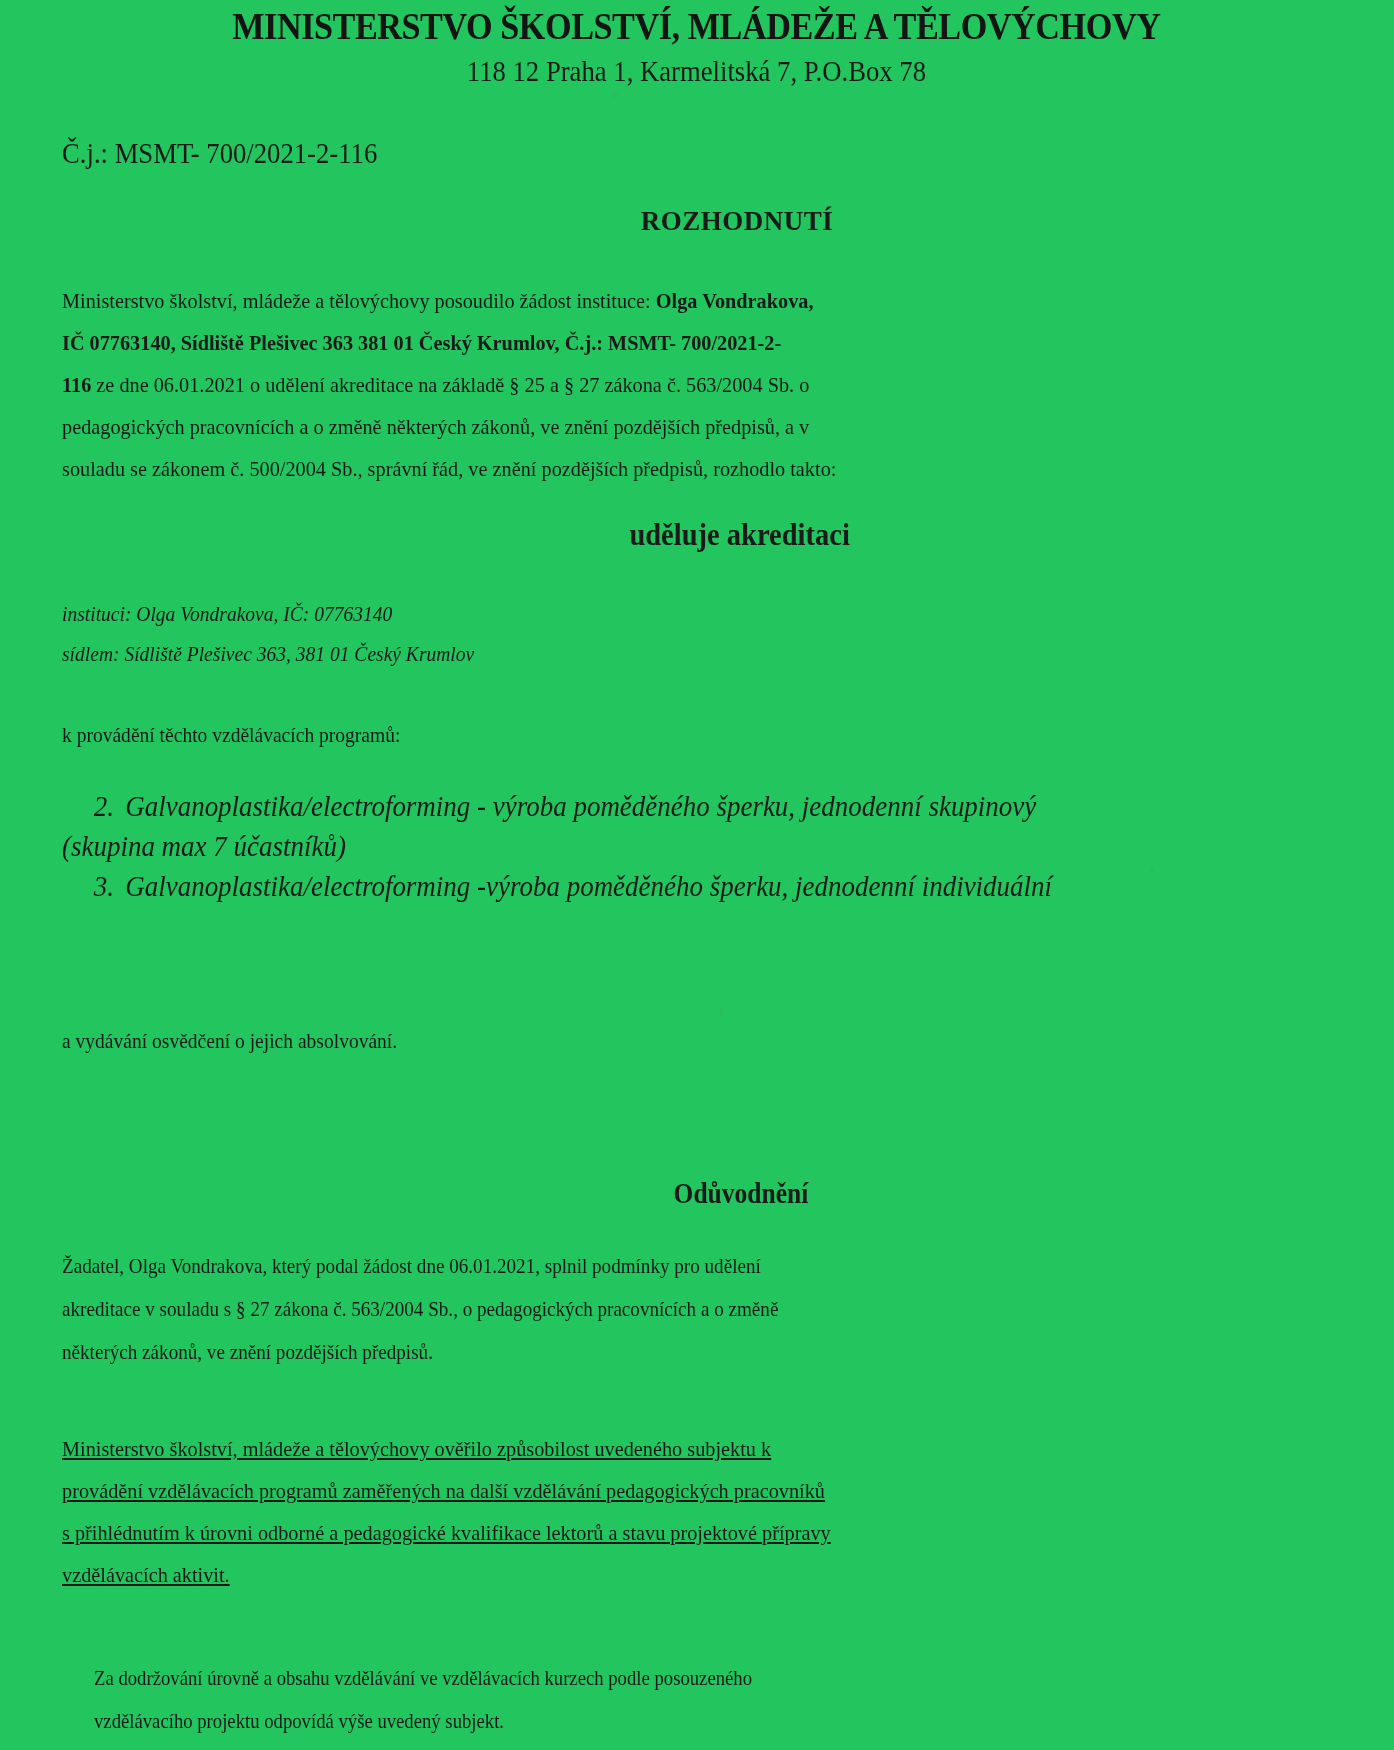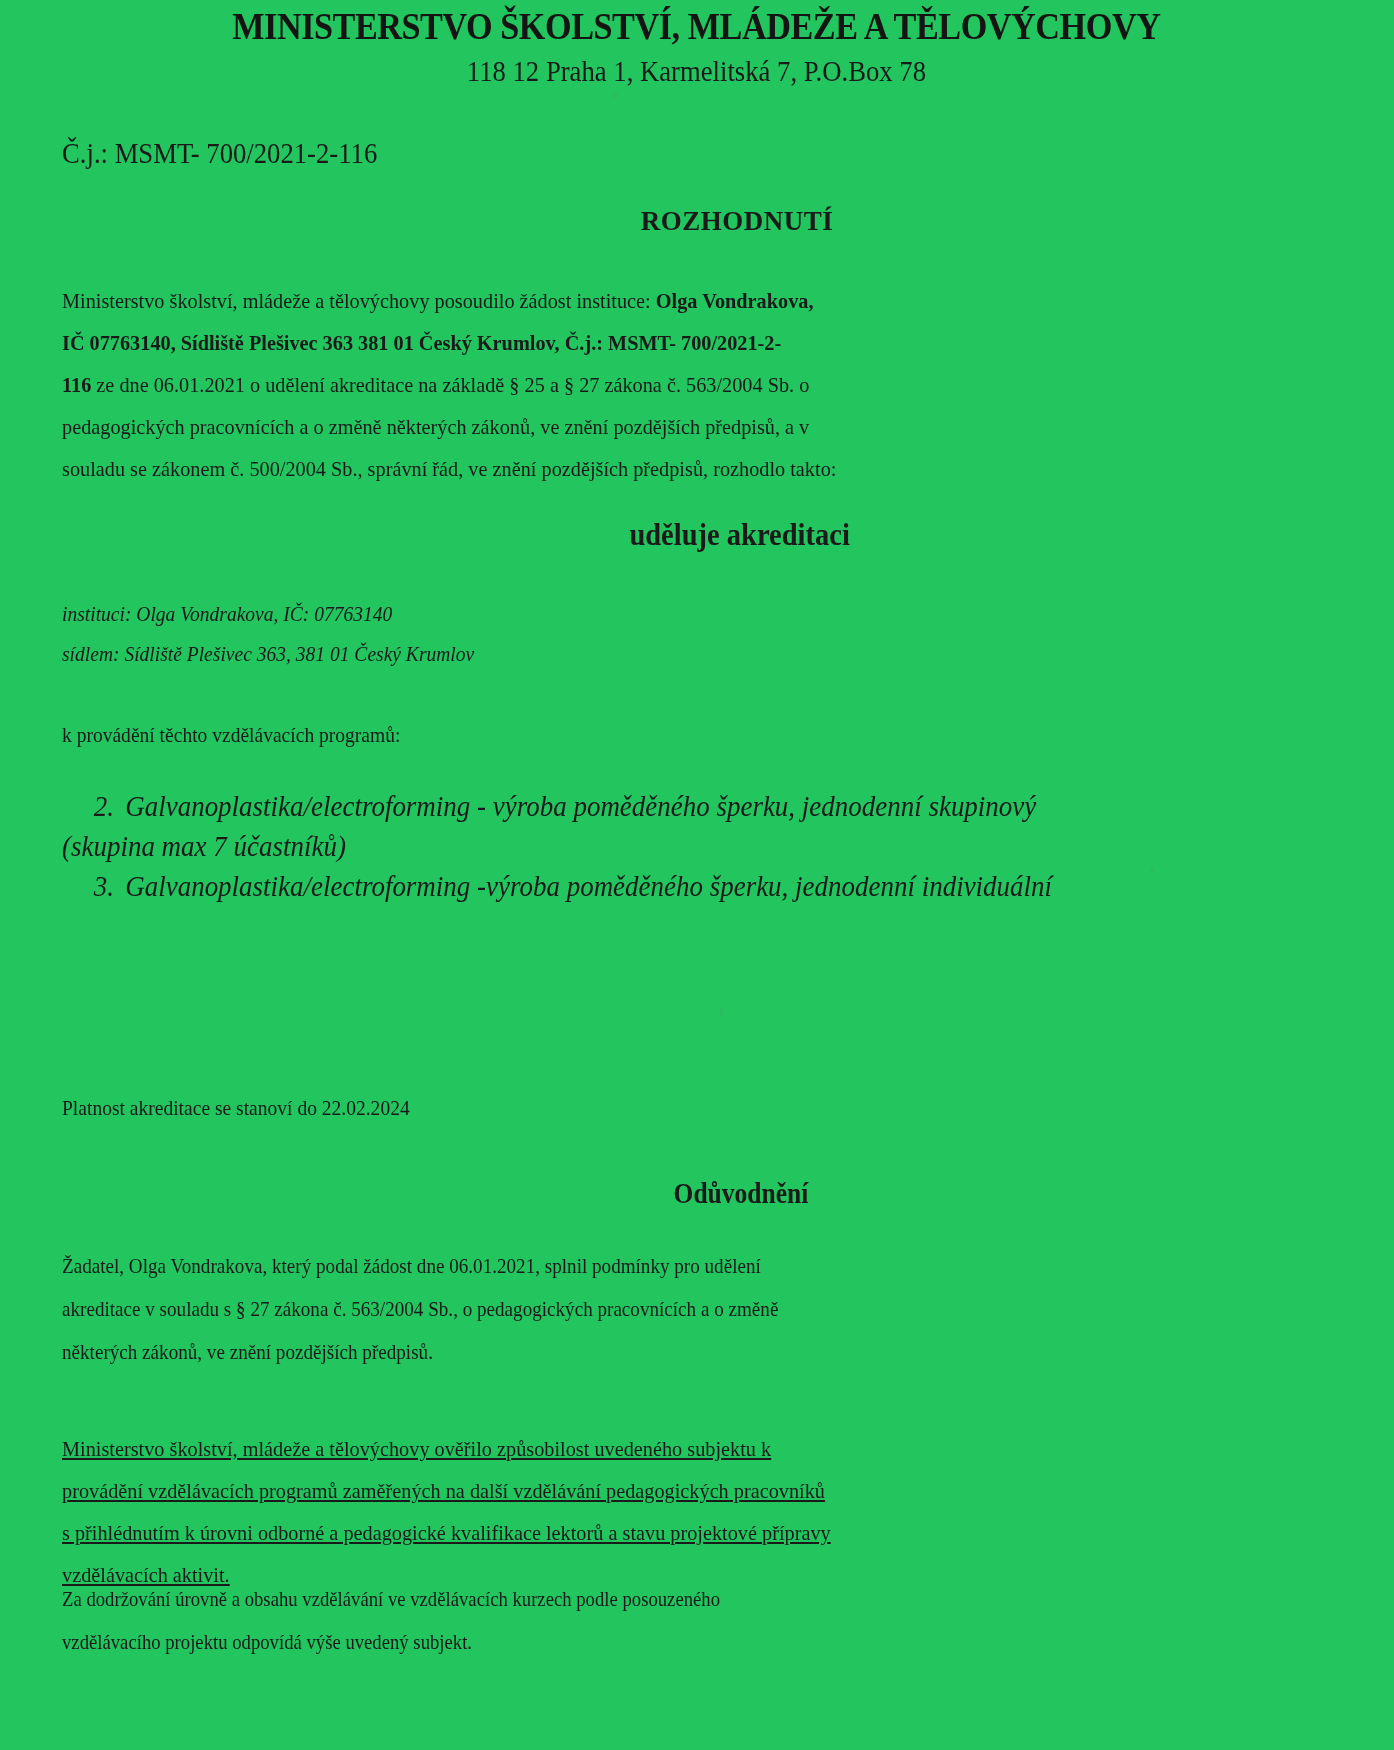--- a/index.html
+++ b/index.html
@@ -96,21 +96,21 @@
 
     .issuance { top: 1020px; }
     .issuance .line { transform: scaleX(0.93); transform-origin: 0 0; }
     .validity { top: 1087px; }
     .validity .line { transform: scaleX(0.93); transform-origin: 0 0; }
 
     .justification-1 { top: 1245px; line-height: 43px; }
     .justification-1 .line { transform: scaleX(0.91); transform-origin: 0 0; }
     .justification-2 { top: 1428px; line-height: 42px; text-decoration: underline; }
     .justification-2 .line { transform: scaleX(0.965); transform-origin: 0 0; }
-    .justification-3 { top: 1578px; line-height: 43px; }
+    .justification-3 { top: 1657px; line-height: 43px; margin-left: 32px; }
     .justification-3 .line { transform: scaleX(0.89); transform-origin: 0 0; }
 
     .scan-noise {
       position: absolute;
       background: rgba(120,120,120,0.12);
       border-radius: 50%;
       pointer-events: none;
     }
   </style>
 </head>
@@ -156,24 +156,24 @@
   <div class="program-list">
     <div>
       <span class="line"><span class="program-num">2.</span><span>Galvanoplastika/electroforming - výroba poměděného šperku, jednodenní skupinový</span></span>
       <span class="line">(skupina max 7 účastníků)</span>
     </div>
     <div>
       <span class="line"><span class="program-num">3.</span><span>Galvanoplastika/electroforming -výroba poměděného šperku, jednodenní individuální</span></span>
     </div>
   </div>
 
+  <div class="para issuance">
+    <span class="line">a vydávání osvědčení o jejich absolvování.</span>
+  </div>
 
-  <div class="para validity">
-    <span class="line">Platnost akreditace se stanoví do 22.02.2024</span>
-  </div>
 
   <div class="heading oduvodneni">Odůvodnění</div>
 
   <div class="para justification-1">
     <span class="line">Žadatel, Olga Vondrakova, který podal žádost dne 06.01.2021, splnil podmínky pro udělení</span>
     <span class="line">akreditace v souladu s § 27 zákona č. 563/2004 Sb., o pedagogických pracovnících a o změně</span>
     <span class="line">některých zákonů, ve znění pozdějších předpisů.</span>
   </div>
 
   <div class="para justification-2">

